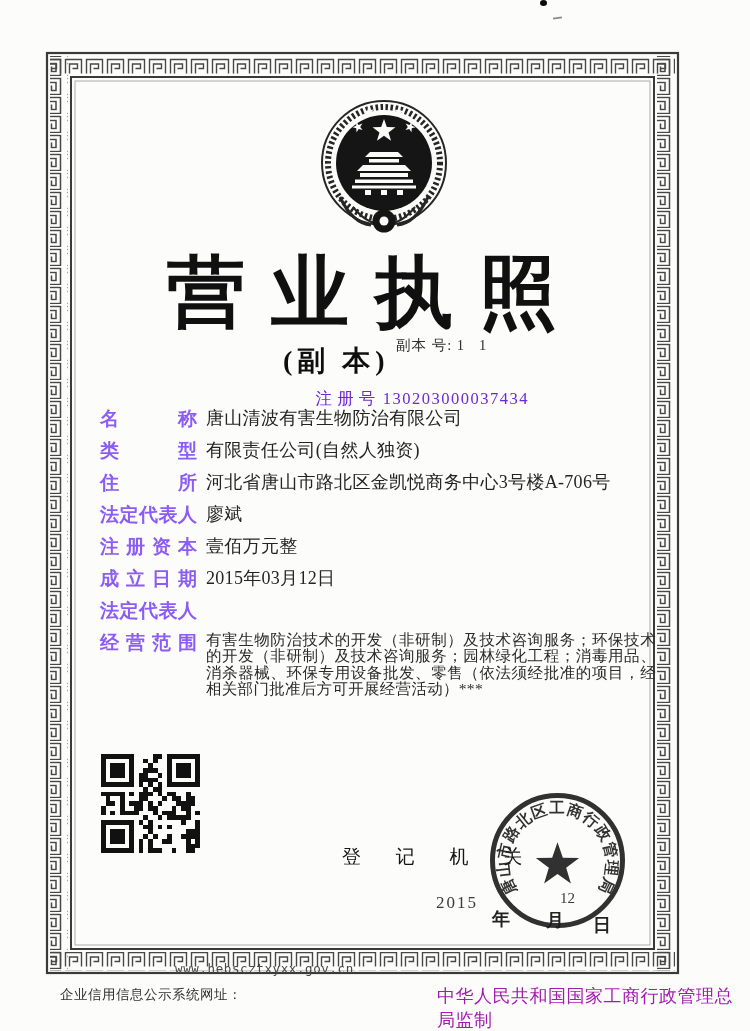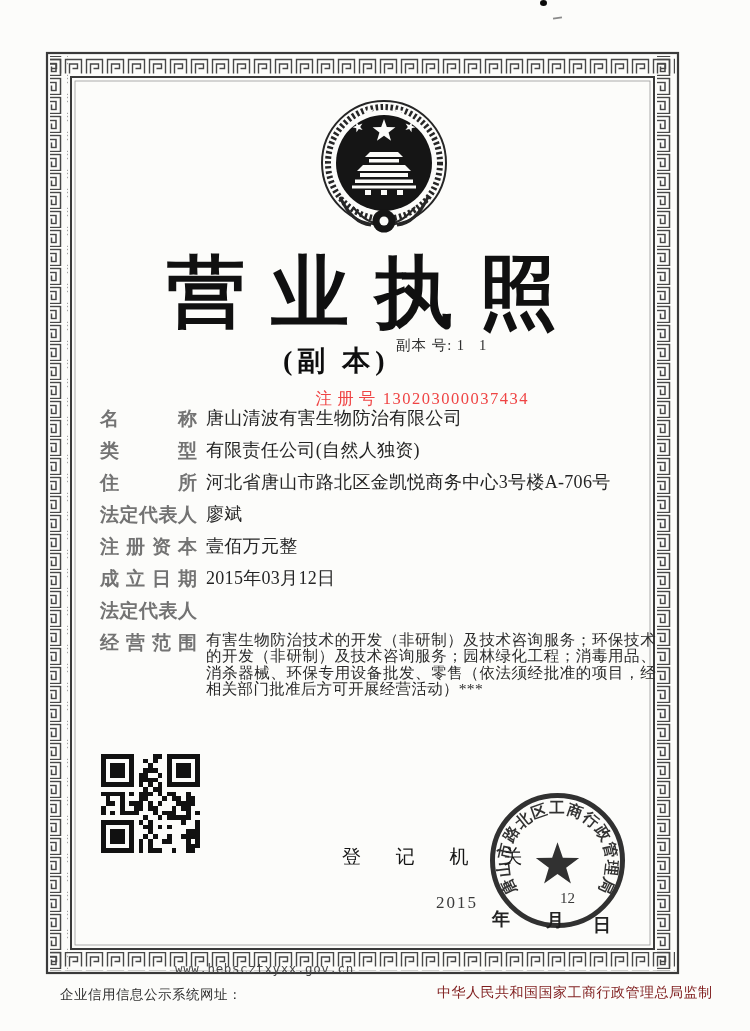--- a/index.html
+++ b/index.html
@@ -24,29 +24,29 @@
   }
   .copy-number{
     position:absolute;left:396px;top:336px;font-size:14.5px;color:#2e2e2e;
     letter-spacing:1px;white-space:pre;
   }
   .copy-label{
     position:absolute;left:283px;top:342px;font-size:28px;font-weight:bold;
     letter-spacing:5px;color:#0e0e0e;
   }
   .reg-line{
-    position:absolute;left:297px;top:368px;font-size:16.5px;color:#ef4444;
+    position:absolute;left:297px;top:368px;font-size:16.5px;color:#6d28d9;
     letter-spacing:0.5px;white-space:pre;
   }
   .reg-line .reg-number{margin-left:7px;letter-spacing:1.5px;}
   
   .fields{position:absolute;left:100px;top:408px;width:556px;}
   .field-row{display:flex;align-items:flex-start;margin-bottom:10px;min-height:22px;}
   .field-label{
-    flex:none;width:97px;font-size:19px;font-weight:bold;color:#737373;
+    flex:none;width:97px;font-size:19px;font-weight:bold;color:#8b5cf6;
     text-align:justify;text-align-last:justify;line-height:1.15;
   }
   .field-value{
     margin-left:9px;flex:1;font-size:18px;color:#242424;line-height:1.16;
     letter-spacing:0.3px;
   }
   .field-row.scope .field-value{
     font-size:15.5px;line-height:1.06;text-align:justify;color:#2a2a2a;
   }
   
@@ -61,21 +61,21 @@
   .d-month{left:560px;top:890px;font-size:15px;color:#3a3a3a;}
   .d-munit{left:546px;top:908px;font-size:18px;font-weight:bold;}
   .d-dunit{left:593px;top:913px;font-size:18px;font-weight:bold;}
   .seal{position:absolute;left:486px;top:789px;width:145px;height:145px;opacity:0.9;}
   
   .pub-url{
     position:absolute;left:175px;top:961px;font-size:12.5px;color:#474747;
     font-family:"DejaVu Sans Mono","Liberation Mono",monospace;letter-spacing:0.6px;
   }
   .pub-label{position:absolute;left:60px;top:986px;font-size:13.5px;color:#303030;letter-spacing:0.5px;}
-  .issuer{position:absolute;left:437px;top:984px;font-size:14px;color:#7f1d1d;letter-spacing:0.5px;}
+  .issuer{position:absolute;left:437px;top:984px;font-size:18px;color:#a21caf;letter-spacing:0.5px;}
 </style>
 </head>
 <body>
 
 <div class="page">
 
   <div class="artifact-dot"></div>
   <div class="artifact-dash"></div>
 
   <svg class="frame-svg" xmlns="http://www.w3.org/2000/svg">

